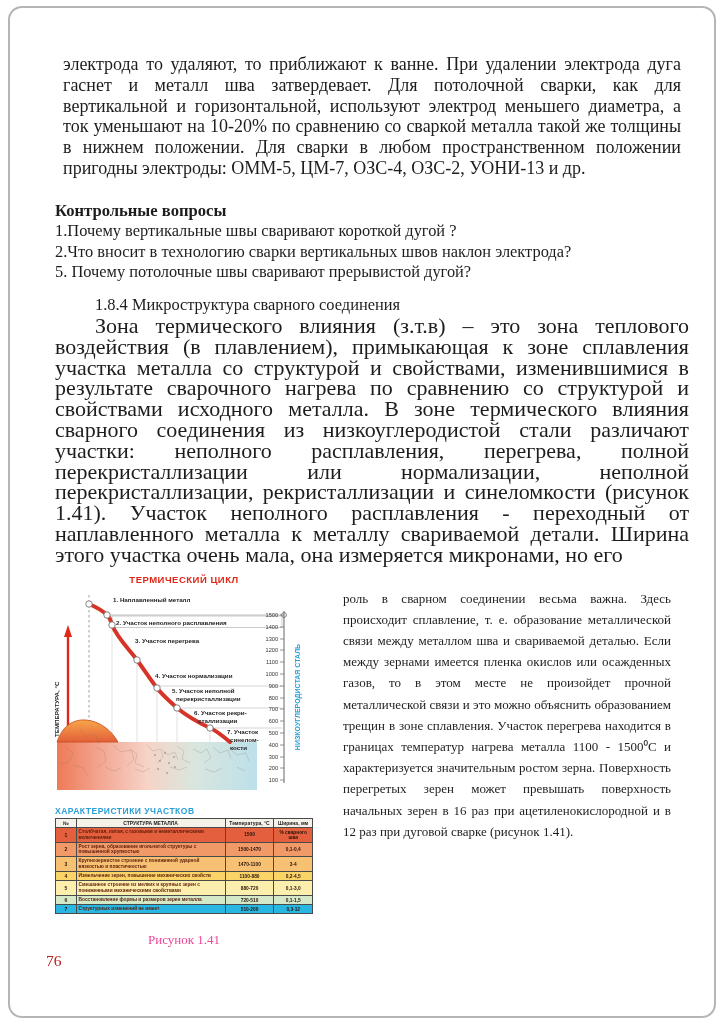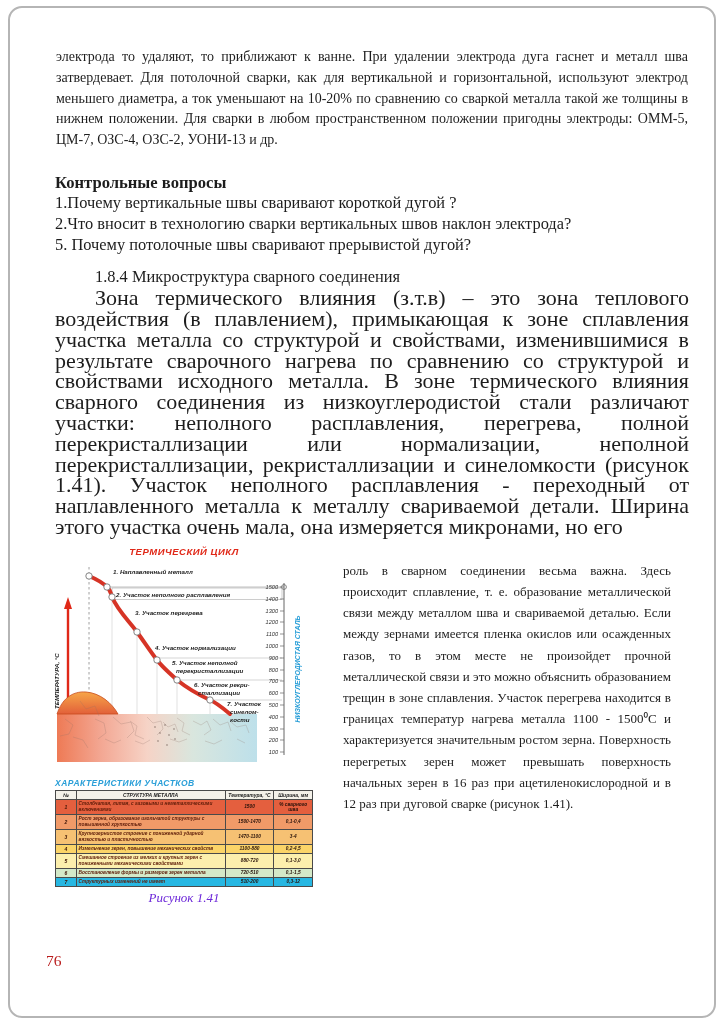--- a/index.html
+++ b/index.html
@@ -1,33 +1,33 @@
 <!DOCTYPE html>
 <html><head>
 <meta charset="utf-8">
 <style>
   html,body{margin:0;padding:0;background:#fff;}
   .page{position:relative;width:724px;height:1024px;background:#fff;overflow:hidden;
         font-family:"Liberation Serif", serif;color:#1d1d1d;}
   .page-border{position:absolute;top:6px;left:8px;right:8px;bottom:6px;
         border:2px solid #b5b5b5;border-radius:14px;pointer-events:none;}
   .content{position:absolute;top:46px;left:55px;width:634px;}
-  .para{font-size:14px;line-height:20.8px;text-align:justify;margin:1px;}
+  .para{font-size:18px;line-height:20.8px;text-align:justify;margin:8px;}
   .q-heading{font-weight:bold;font-size:16.6px;line-height:21px;margin-top:21px;}
   .q-item{font-size:16.4px;line-height:20.8px;text-align:justify;margin:0;}
   .sec-title{font-size:16.4px;line-height:20.8px;margin-top:12px;text-indent:40px;}
   .sec-para{font-size:22px;line-height:20.8px;text-align:justify;text-indent:40px;margin:0;}
   .columns{display:flex;margin-top:4px;}
-  .fig{width:258px;flex:0 0 258px;margin-right:12px;font-style:italic;}
+  .fig{width:258px;flex:0 0 258px;margin-right:12px;}
   .col-text{flex:1;font-size:13px;line-height:21.2px;text-align:justify;margin:18px;}
   .fig-title{text-align:center;color:#e02818;font-family:"Liberation Sans",sans-serif;
         font-weight:bold;font-size:9.5px;letter-spacing:.5px;margin:4px 0 2px 0;}
   .fig-table-title{text-align:left;color:#2a9fd8;font-family:"Liberation Sans",sans-serif;
         font-weight:bold;font-size:8.5px;letter-spacing:.5px;margin:3px 0 2px 0;}
-  .fig-caption{text-align:center;font-size:13px;color:#6d28d9;margin-top:3px;}
+  .fig-caption{text-align:center;font-size:13px;color:#ec4899;margin-top:18px;}
   table.fig-table{width:100%;border-collapse:collapse;table-layout:fixed;
         font-family:"Liberation Sans",sans-serif;}
   table.fig-table col.c-n{width:8%;} table.fig-table col.c-s{width:58%;}
   table.fig-table col.c-t{width:19%;} table.fig-table col.c-w{width:15%;}
   table.fig-table th,table.fig-table td{border:0.6px solid #4a4a4a;padding:1px 2px;}
   table.fig-table th{background:#f4f1e9;font-size:5px;font-weight:bold;text-align:center;color:#222;}
   td.t-n{font-size:5px;font-weight:bold;text-align:center;color:#3a1205;}
   td.t-s{font-size:4.8px;font-weight:bold;color:#5e1c09;line-height:1.25;}
   td.t-t,td.t-w{font-size:4.8px;font-weight:bold;text-align:center;color:#28120a;}
   .footer-num{position:absolute;left:46px;top:952px;font-size:15.5px;color:#b91c1c;}

